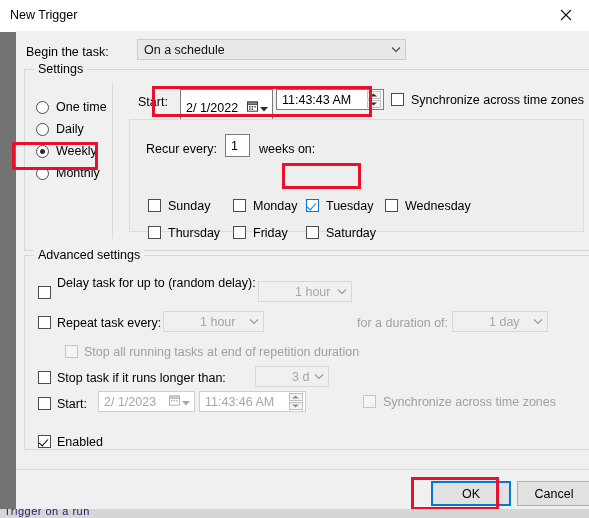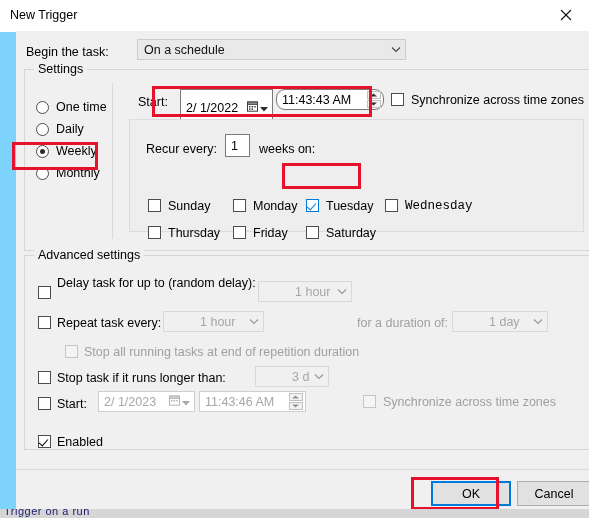--- a/index.html
+++ b/index.html
@@ -7,21 +7,21 @@
     padding: 0;
     background: #ffffff;
   }
   body {
     font-family: "Liberation Sans", sans-serif;
   }
   #dialog {
     position: relative;
     width: 589px;
     height: 518px;
-    background: #7dd3fc;
+    background: #737373;
     overflow: hidden;
     font-size: 12px;
     color: #000000;
     box-sizing: border-box;
   }
 
   
   .titlebar {
     position: absolute;
     left: 0; top: 0;
@@ -317,21 +317,21 @@
           </svg>
         </span>
         <span>
           <svg width="8" height="6" viewBox="0 0 8 6">
             <polygon points="0,1 8,1 4,5.4" fill="#2b2b2b"></polygon>
           </svg>
         </span>
       </div>
     </div>
 
-    <div class="textbox" style="left:260px; top:58px; width:108px; height:21px;border-radius:9px;">
+    <div class="textbox" style="left:260px; top:58px; width:108px; height:21px;">
       <div class="tval">11:43:43 AM</div>
       <div class="spin">
         <div class="sb">
           <svg width="7" height="4" viewBox="0 0 7 4">
               <polygon points="3.5,0.4 7,3.6 0,3.6" fill="#303030"></polygon>
             </svg>
         </div>
         <div class="sb">
           <svg width="7" height="4" viewBox="0 0 7 4">
               <polygon points="3.5,3.6 0,0.4 7,0.4" fill="#303030"></polygon>
@@ -354,21 +354,21 @@
     <div class="cb" style="left:132px; top:168px;"></div>
     <div class="lbl" style="left:152px; top:168px;text-align:right;">Sunday</div>
 
     <div class="cb" style="left:217px; top:168px;"></div>
     <div class="lbl" style="left:237px; top:168px;">Monday</div>
 
     <div class="cb blue checked" style="left:290px; top:168px;"></div>
     <div class="lbl" style="left:310px; top:168px;">Tuesday</div>
 
     <div class="cb" style="left:369px; top:168px;"></div>
-    <div class="lbl" style="left:389px; top:168px;font-family:Liberation Mono, monospace;">Wednesday</div>
+    <div class="lbl" style="left:389px; top:168px;">Wednesday</div>
 
     <div class="cb" style="left:132px; top:195px;"></div>
     <div class="lbl" style="left:152px; top:195px;">Thursday</div>
 
     <div class="cb" style="left:217px; top:195px;"></div>
     <div class="lbl" style="left:237px; top:195px;">Friday</div>
 
     <div class="cb" style="left:290px; top:195px;"></div>
     <div class="lbl" style="left:310px; top:195px;">Saturday</div>
 

